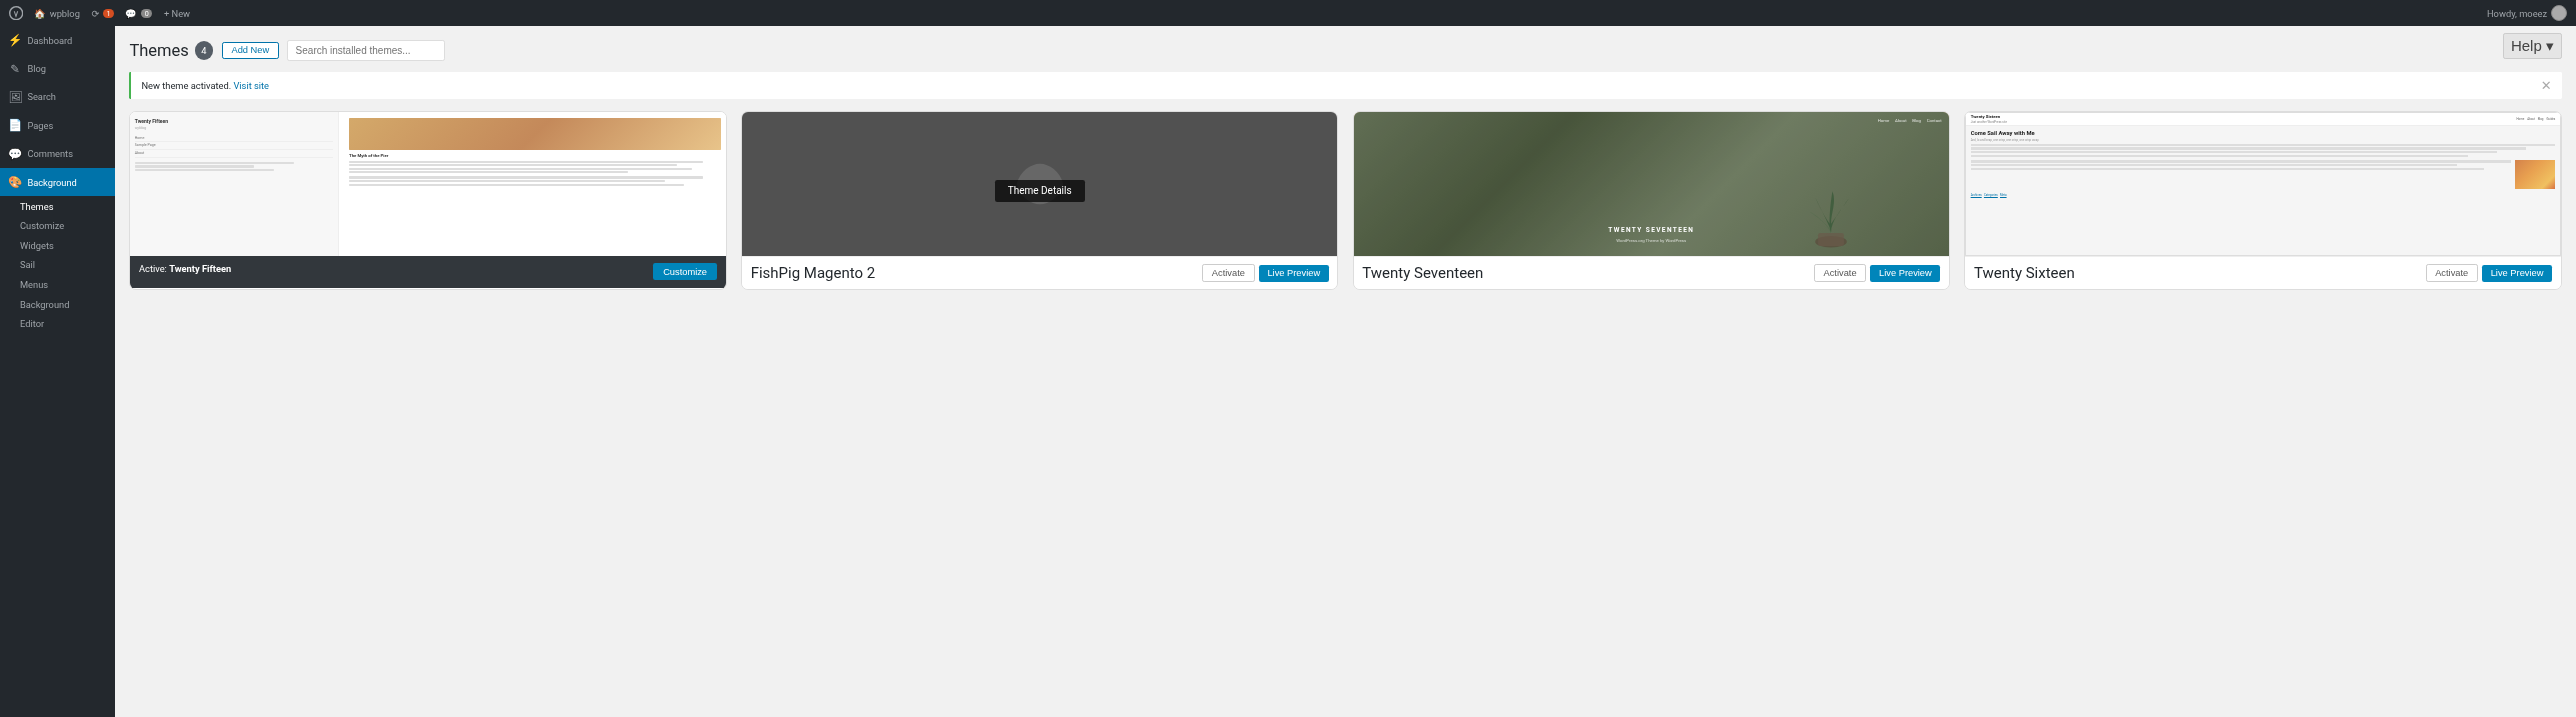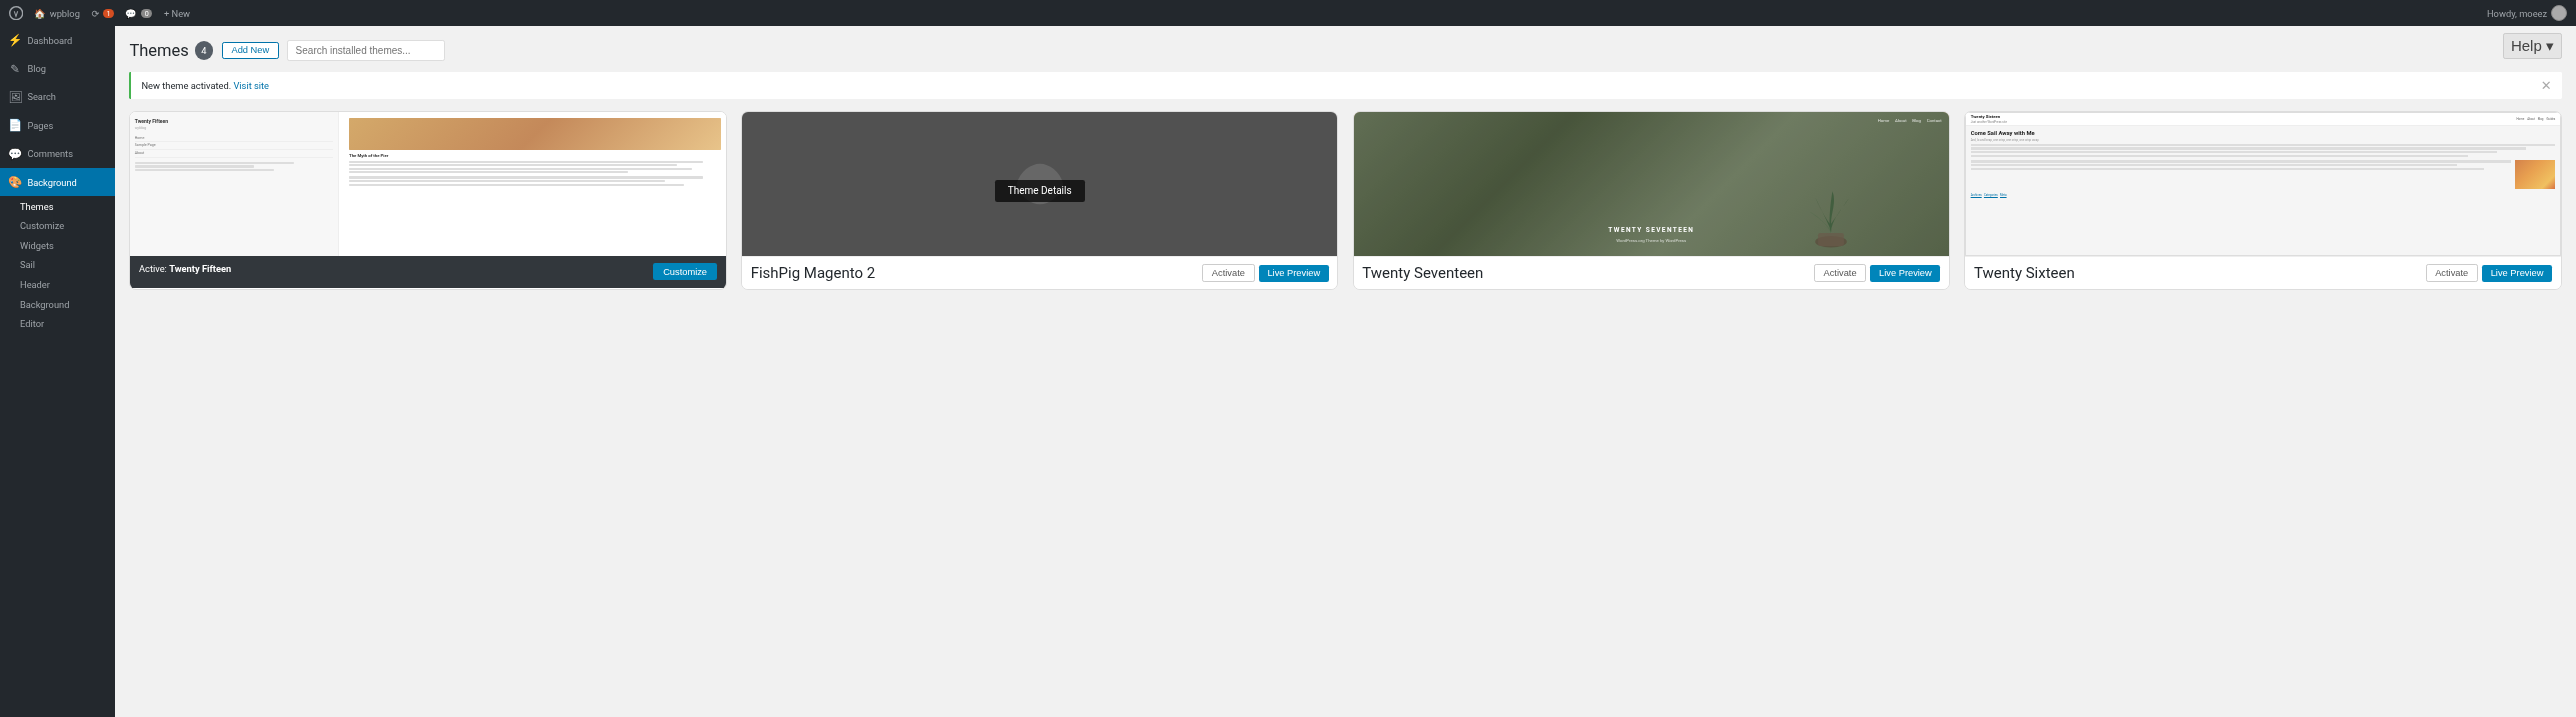--- a/index.html
+++ b/index.html
@@ -338,21 +338,21 @@
     <div class="sidebar-sub">
       <span>Customize</span>
     </div>
     <div class="sidebar-sub">
       <span>Widgets</span>
     </div>
     <div class="sidebar-sub">
       <span>Sail</span>
     </div>
     <div class="sidebar-sub">
-      <span>Header</span>
+      <span>Menus</span>
     </div>
     <div class="sidebar-sub">
       <span>Background</span>
     </div>
     <div class="sidebar-sub">
       <span>Editor</span>
     </div>
   </nav>
 
   <div class="content">

